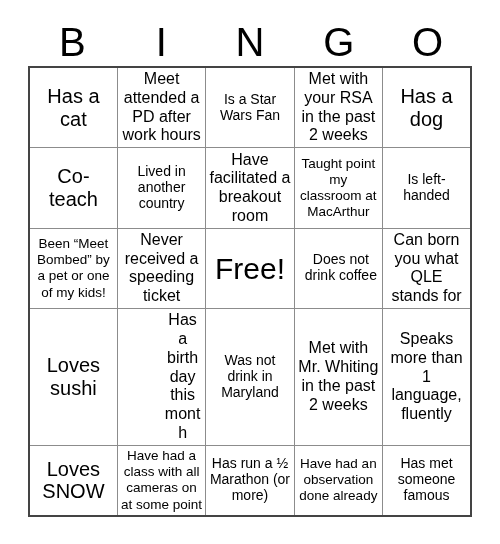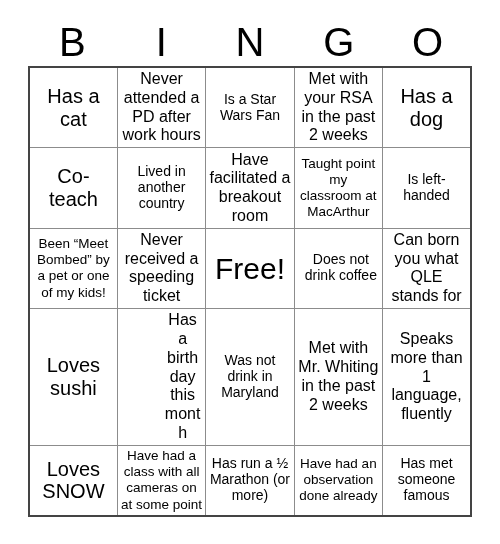--- a/index.html
+++ b/index.html
@@ -91,21 +91,21 @@
     <div class="header-letter">O</div>
   </div>
 
   <div id="grid" style="border-color: rgb(68, 68, 68);">
 
     <div class="grid-row">
       <div class="cell sz-xl" style="border-color: rgb(140, 140, 140);">
           <span class="cell-text">Has a cat</span>
         </div>
       <div class="cell sz-md" style="border-color: rgb(140, 140, 140);">
-          <span class="cell-text">Never attended a PD after work hours</span>
+          <span class="cell-text">Meet attended a PD after work hours</span>
         </div>
       <div class="cell sz-lg" style="border-color: rgb(140, 140, 140);">
           <span class="cell-text">Is a Star Wars Fan</span>
         </div>
       <div class="cell sz-md" style="border-color: rgb(140, 140, 140);">
           <span class="cell-text">Met with your RSA in the past 2 weeks</span>
         </div>
       <div class="cell sz-xl" style="border-color: rgb(140, 140, 140);">
           <span class="cell-text">Has a dog</span>
         </div>

